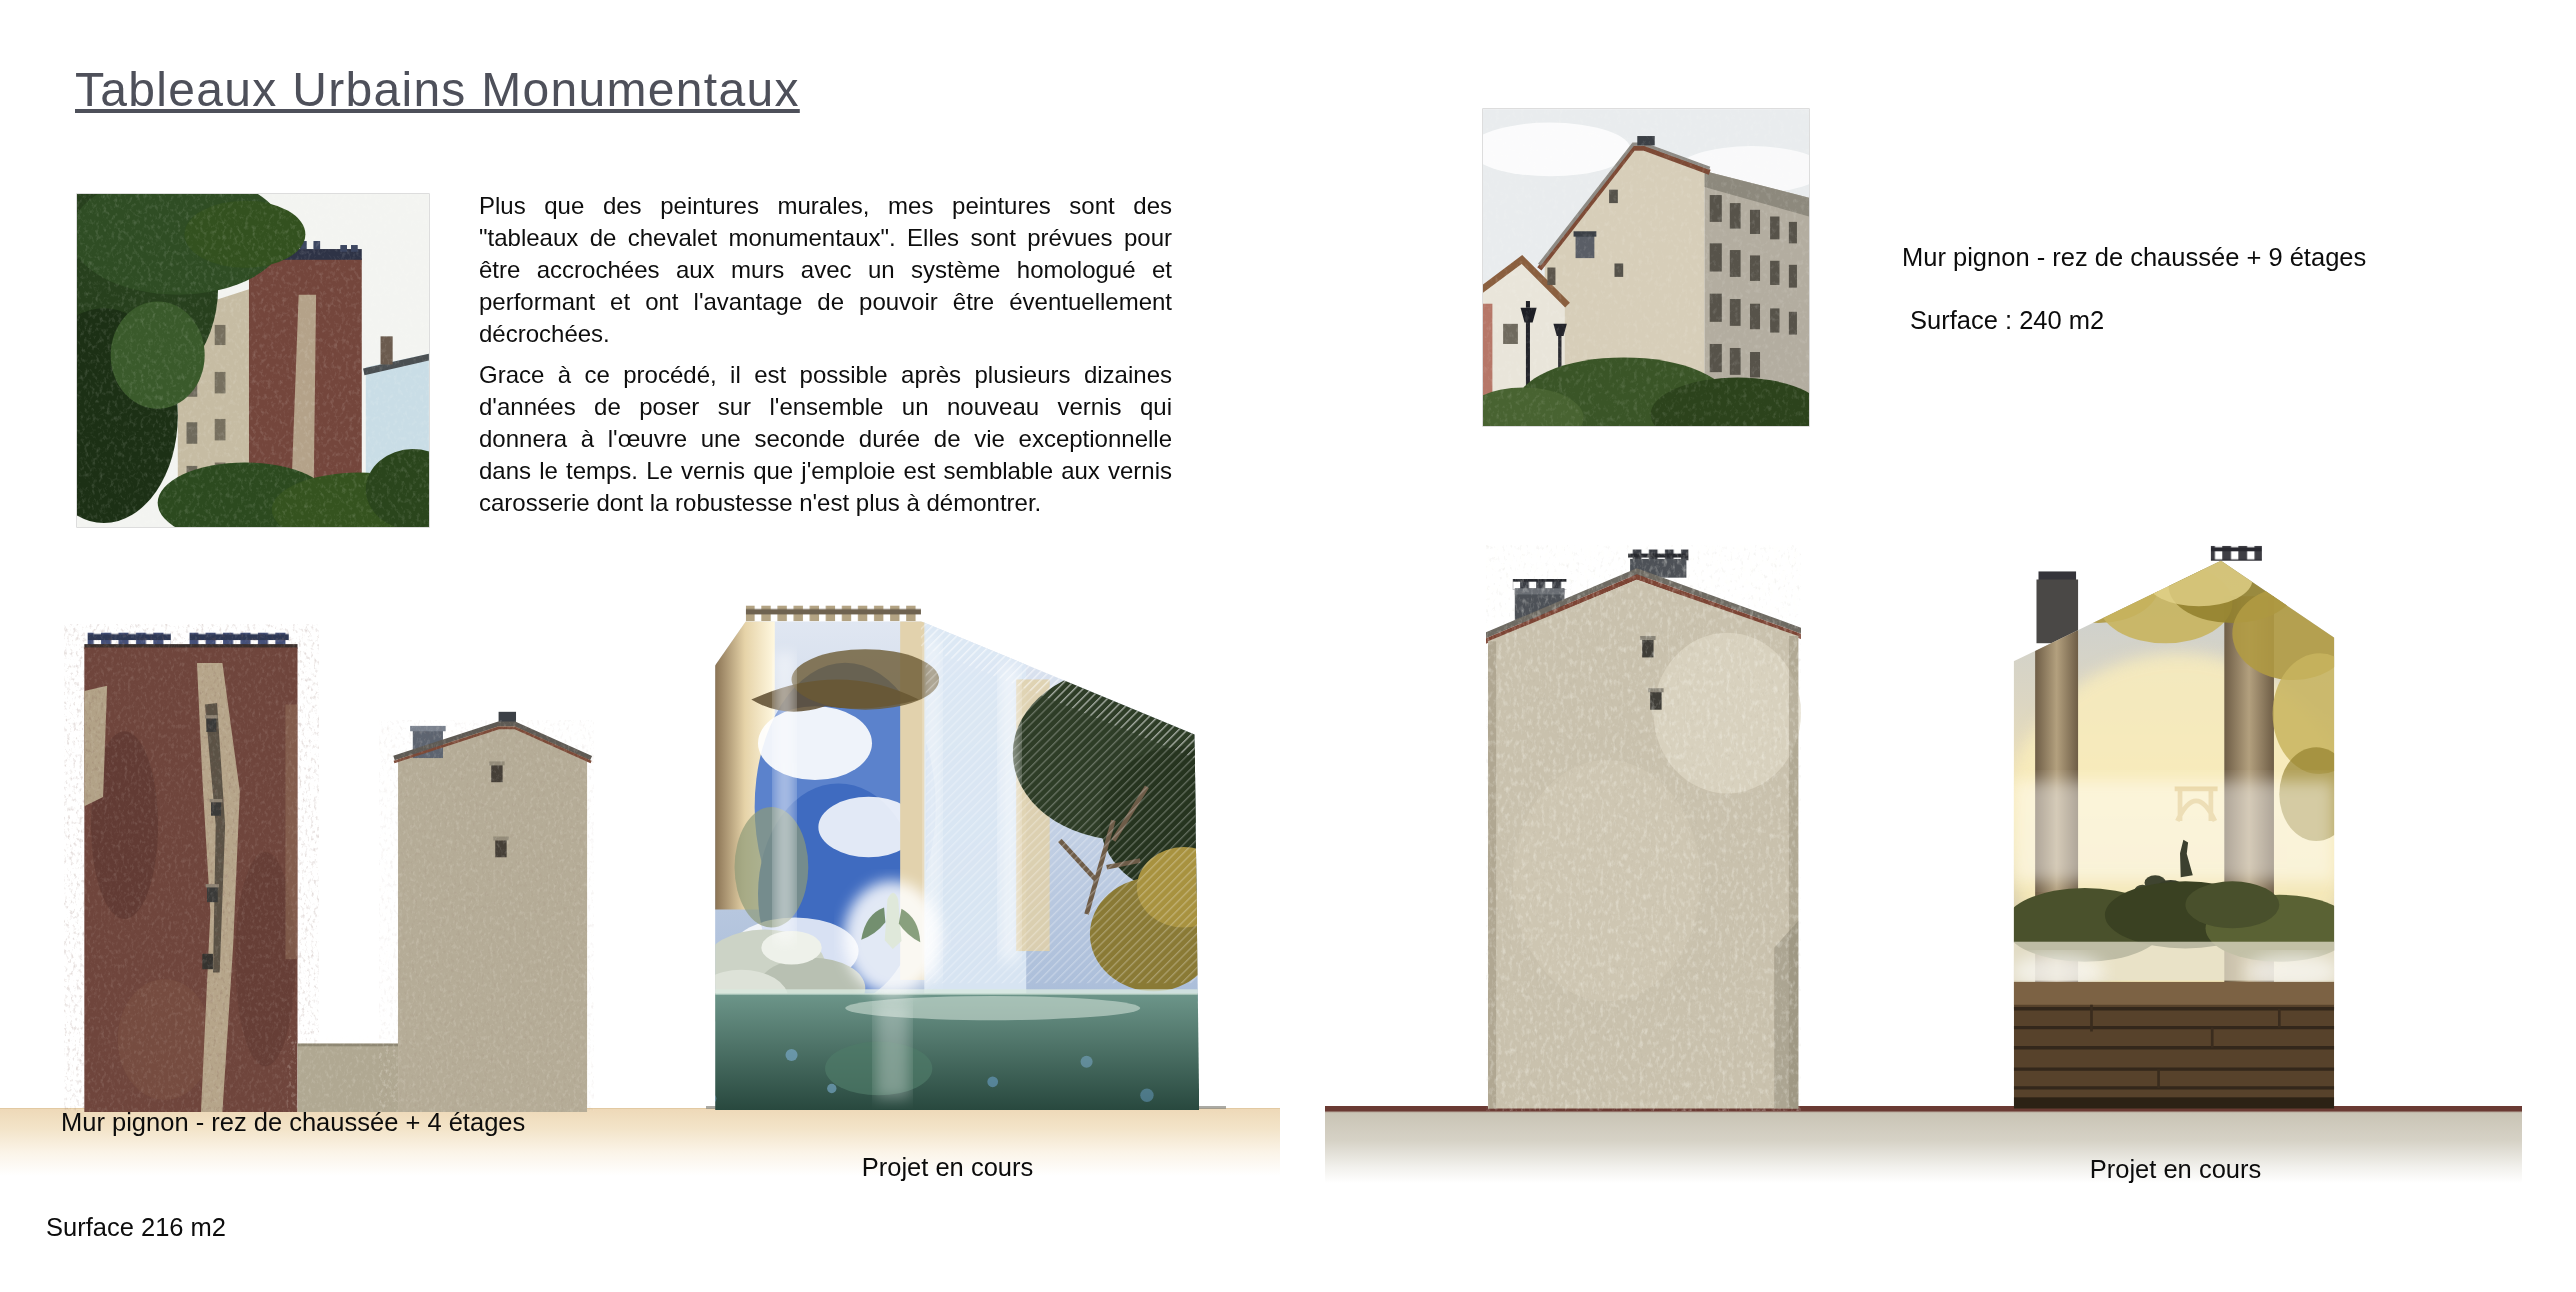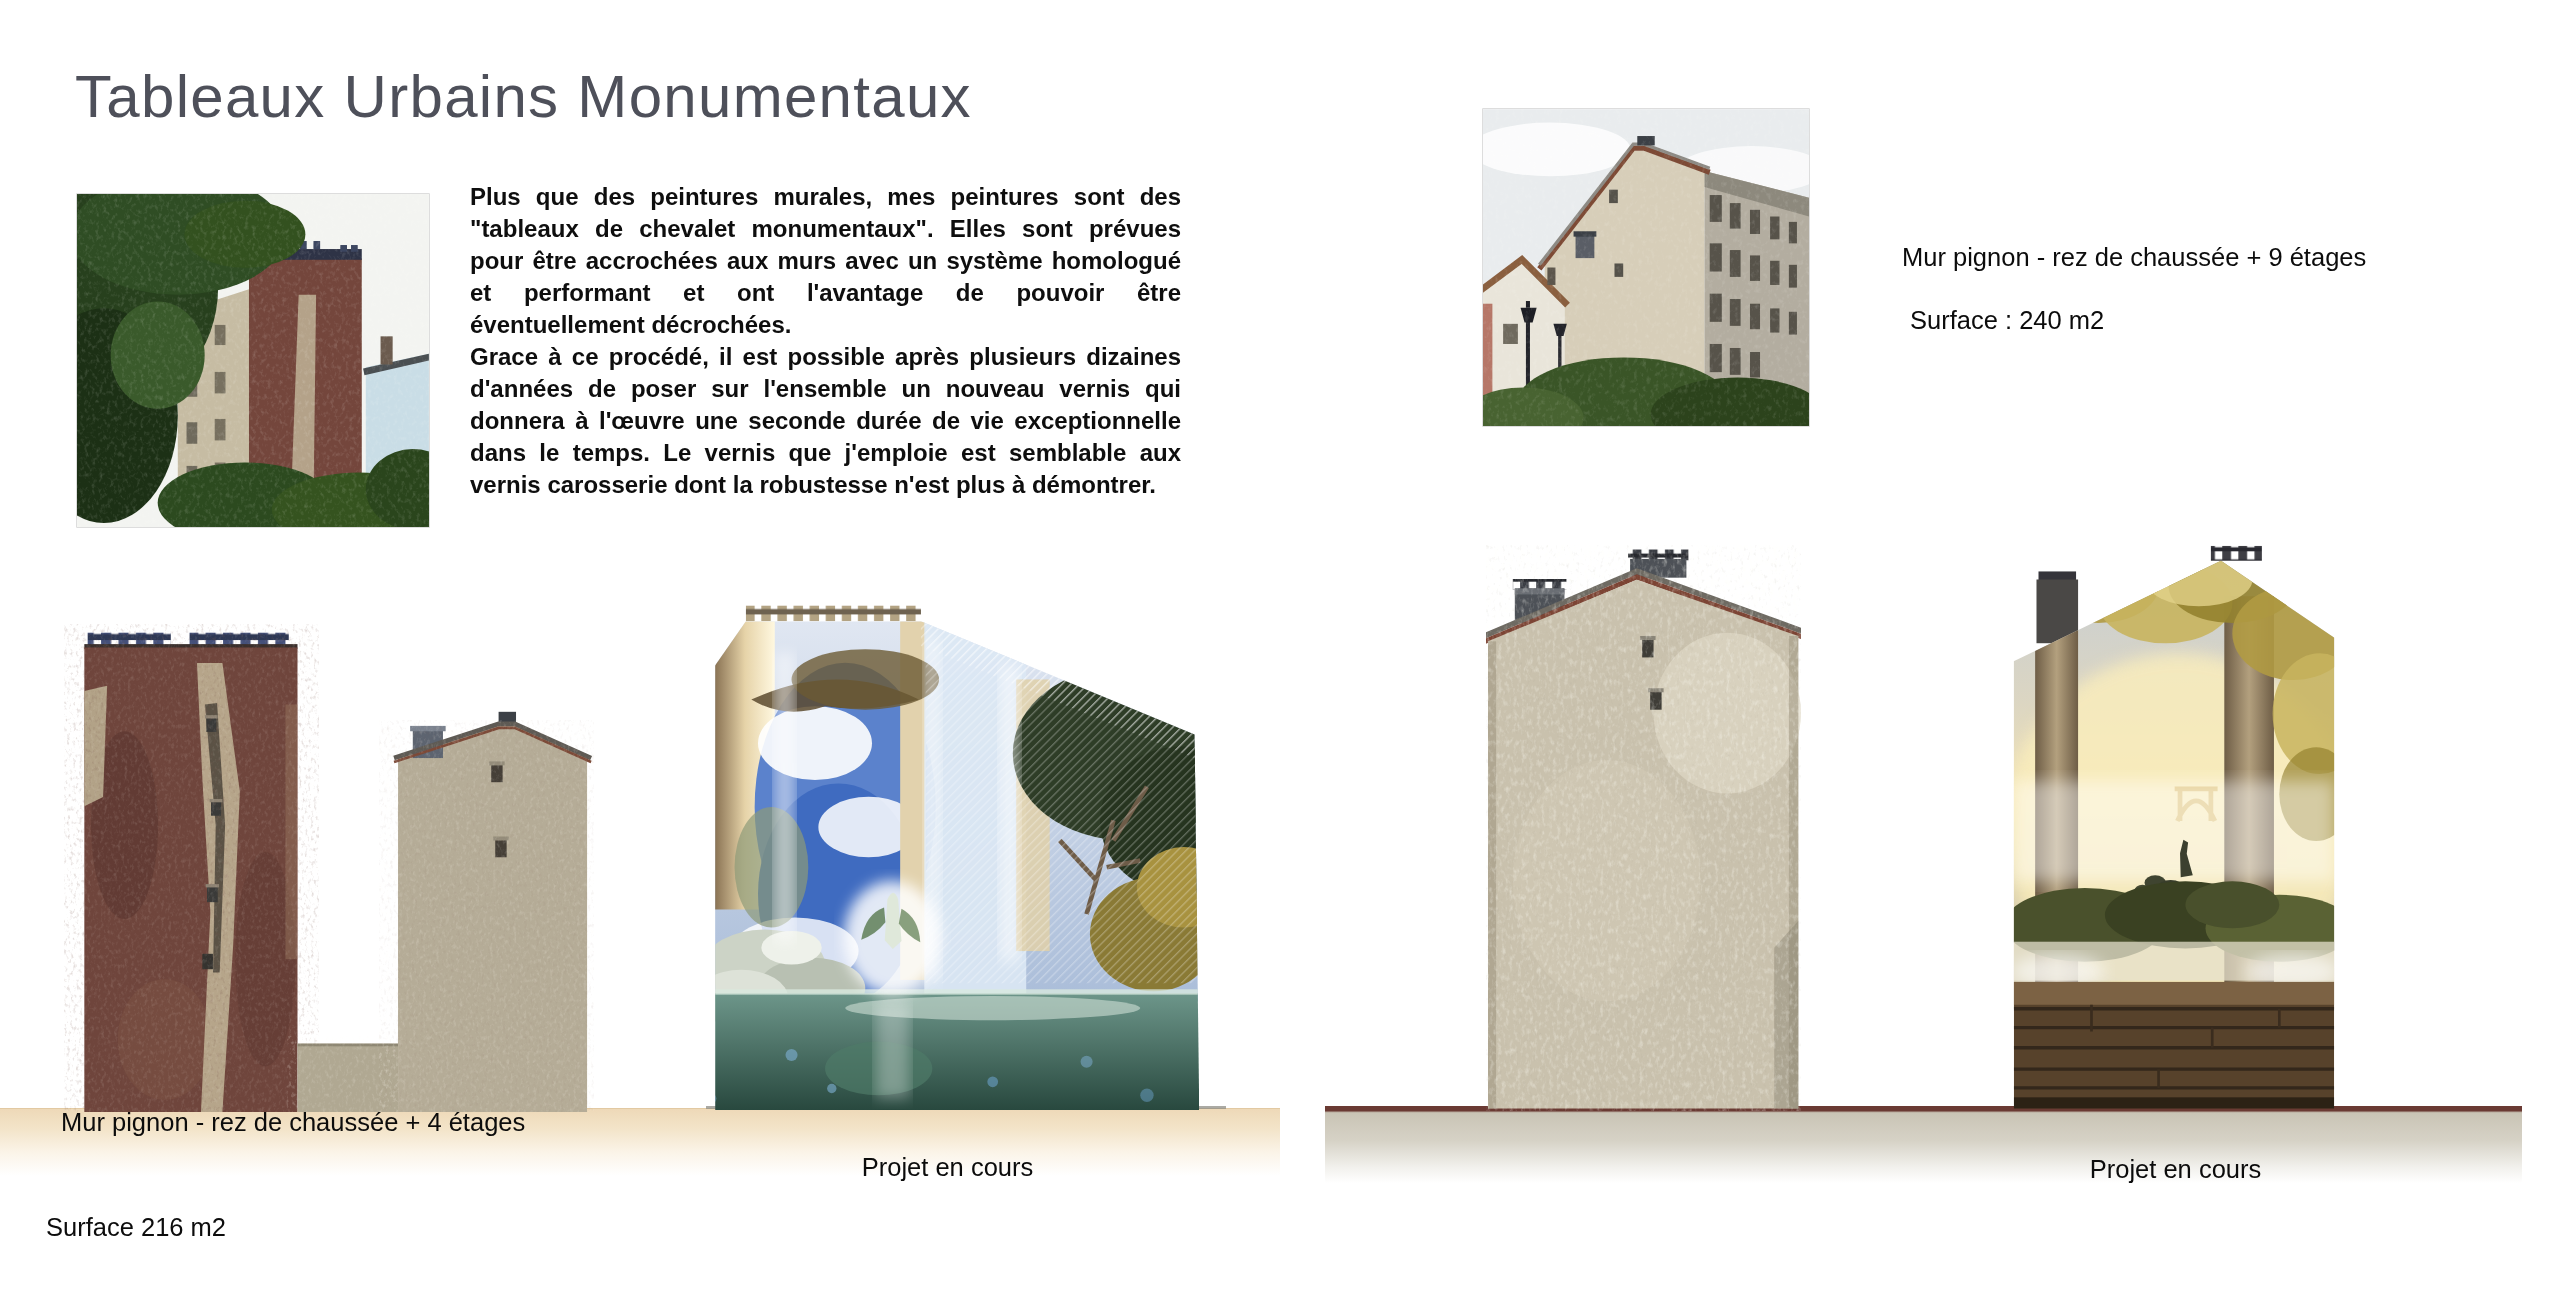--- a/index.html
+++ b/index.html
@@ -1,21 +1,21 @@
 <!DOCTYPE html>
 <html style="font-size:10.7px"><head>
 <meta charset="utf-8">
 <style>
   html,body{margin:0;padding:0;background:#fff;}
   #page{position:relative;width:2576px;height:1292px;background:#fff;overflow:hidden;
         font-family:"Liberation Sans","DejaVu Sans",sans-serif;color:#111;}
   .abs{position:absolute;}
-  #title{left:75px;top:62px;font-size:60px;letter-spacing:1.3px;color:#4e505a;white-space:nowrap;}
+  #title{left:75px;top:62px;font-size:48px;letter-spacing:1.3px;color:#4e505a;white-space:nowrap;text-decoration:underline;}
   #intro{left:470px;top:181px;width:711px;font-size:24px;line-height:32px;text-align:justify;color:#0e0e0e;}
-  #intro p{margin:0;font-weight:bold;}
+  #intro p{margin:9px;}
   .caption{font-size:25.5px;color:#0c0c0c;white-space:nowrap;}
   #tr-wall-label{left:1902px;top:243px;}
   #tr-surface-label{left:1910px;top:306px;}
   #bl-wall-label{left:61px;top:1108px;}
   #bl-surface-label{left:46px;top:1213px;}
   #bl-status{left:773px;top:1153px;width:349px;text-align:center;}
   #br-status{left:2001px;top:1155px;width:349px;text-align:center;}
   #ground-left{left:0;top:1108px;width:1280px;height:67px;
      background:linear-gradient(180deg,#eed9b8 0%,#f3e4c9 30%,#fbf4e8 65%,#ffffff 100%);
      border-top:1.3px solid #e2c9a2;}

